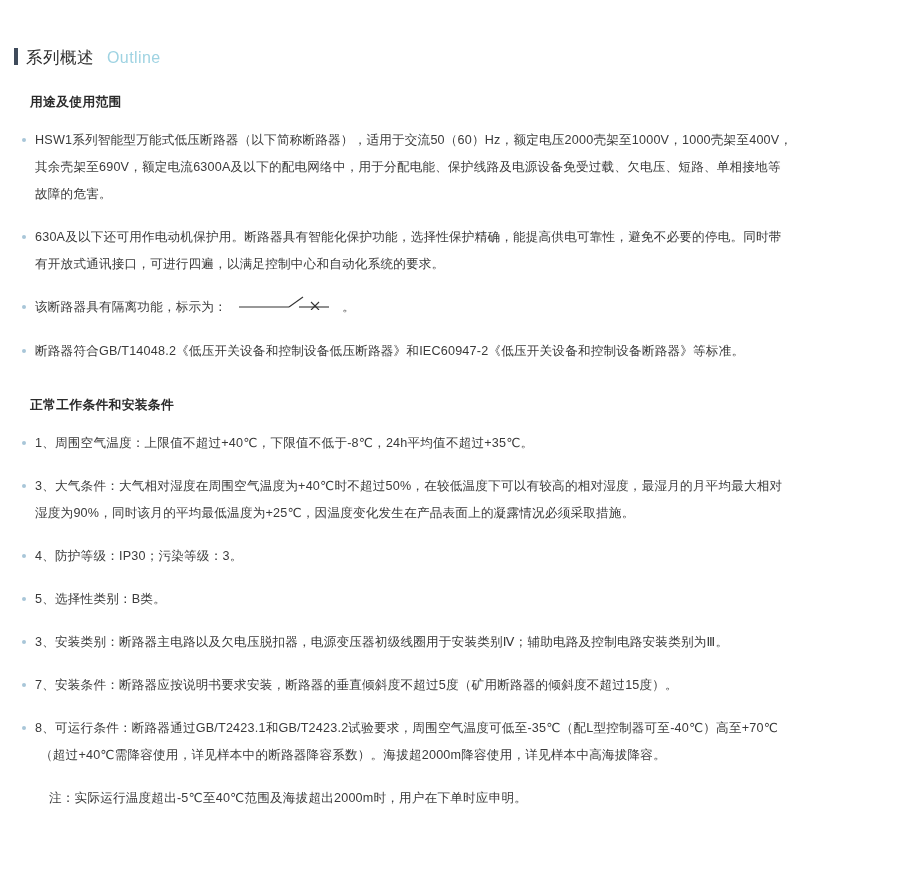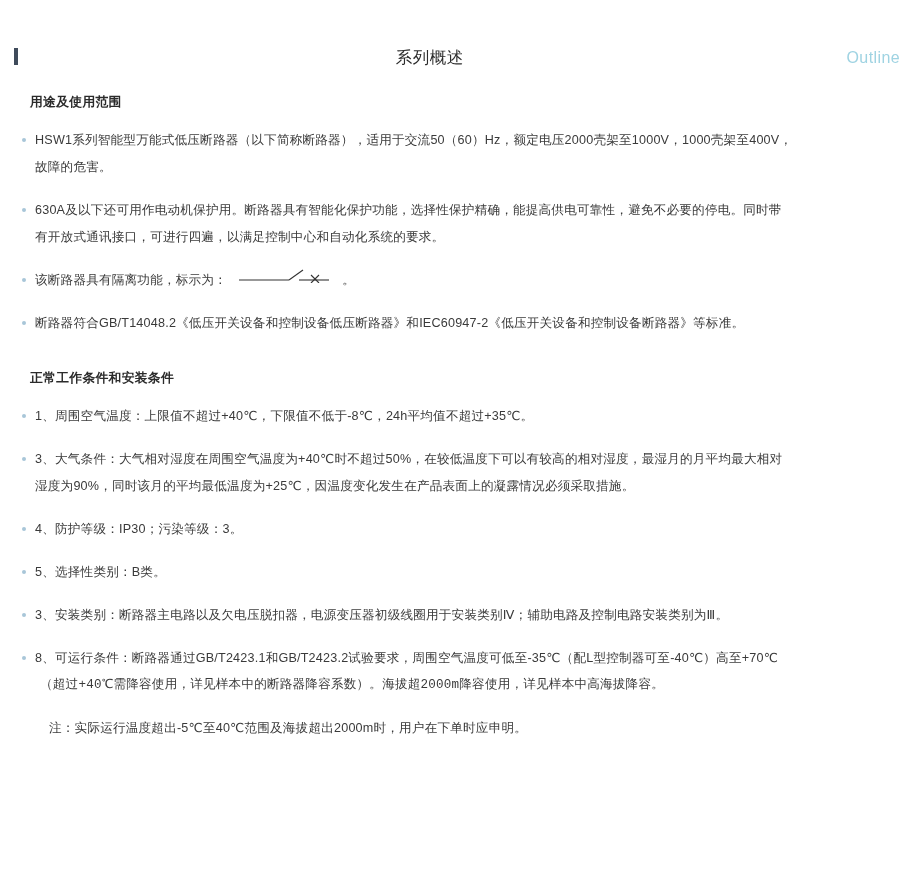--- a/index.html
+++ b/index.html
@@ -15,21 +15,20 @@
     color: #333333;
     overflow: hidden;
     position: relative;
   }
 
   
   .page-header {
     display: flex;
     align-items: baseline;
     padding: 33px 0 0 14px;
-    justify-content: space-between;
   }
   .header-bar {
     width: 4px;
     height: 17px;
     background: #3f4b5b;
     margin-right: 8px;
     position: relative;
     top: 2px;
   }
   .header-title-cn {
@@ -90,21 +89,20 @@
     display: block;
   }
   .note-line {
     display: block;
     padding-left: 14px;
     margin-top: 16px;
   }
   .indent-line {
     display: block;
     padding-left: 5px;
-    font-family: Liberation Mono, monospace;
   }
 
   
   .iso-symbol {
     display: inline-block;
     vertical-align: middle;
     margin: 0 6px;
     position: relative;
     top: -1px;
   }
@@ -119,20 +117,21 @@
 </div>
 
 <div class="content">
 
   <div class="section-heading">用途及使用范围</div>
 
   <ul class="bullet-list">
 
     <li class="bullet-item">
       <span class="line">HSW1系列智能型万能式低压断路器（以下简称断路器），适用于交流50（60）Hz，额定电压2000壳架至1000V，1000壳架至400V，</span>
+      <span class="line">其余壳架至690V，额定电流6300A及以下的配电网络中，用于分配电能、保护线路及电源设备免受过载、欠电压、短路、单相接地等</span>
       <span class="line">故障的危害。</span>
     </li>
 
     <li class="bullet-item">
       <span class="line">630A及以下还可用作电动机保护用。断路器具有智能化保护功能，选择性保护精确，能提高供电可靠性，避免不必要的停电。同时带</span>
       <span class="line">有开放式通讯接口，可进行四遍，以满足控制中心和自动化系统的要求。</span>
     </li>
 
     <li class="bullet-item">
       <span>该断路器具有隔离功能，标示为：</span>
@@ -173,20 +172,23 @@
     </li>
 
     <li class="bullet-item">
       <span class="line">5、选择性类别：B类。</span>
     </li>
 
     <li class="bullet-item">
       <span class="line">3、安装类别：断路器主电路以及欠电压脱扣器，电源变压器初级线圈用于安装类别Ⅳ；辅助电路及控制电路安装类别为Ⅲ。</span>
     </li>
 
+    <li class="bullet-item">
+      <span class="line">7、安装条件：断路器应按说明书要求安装，断路器的垂直倾斜度不超过5度（矿用断路器的倾斜度不超过15度）。</span>
+    </li>
 
     <li class="bullet-item">
       <span class="line">8、可运行条件：断路器通过GB/T2423.1和GB/T2423.2试验要求，周围空气温度可低至-35℃（配L型控制器可至-40℃）高至+70℃</span>
       <span class="indent-line">（超过+40℃需降容使用，详见样本中的断路器降容系数）。海拔超2000m降容使用，详见样本中高海拔降容。</span>
       <span class="note-line">注：实际运行温度超出-5℃至40℃范围及海拔超出2000m时，用户在下单时应申明。</span>
     </li>
 
 
   </ul>
 

